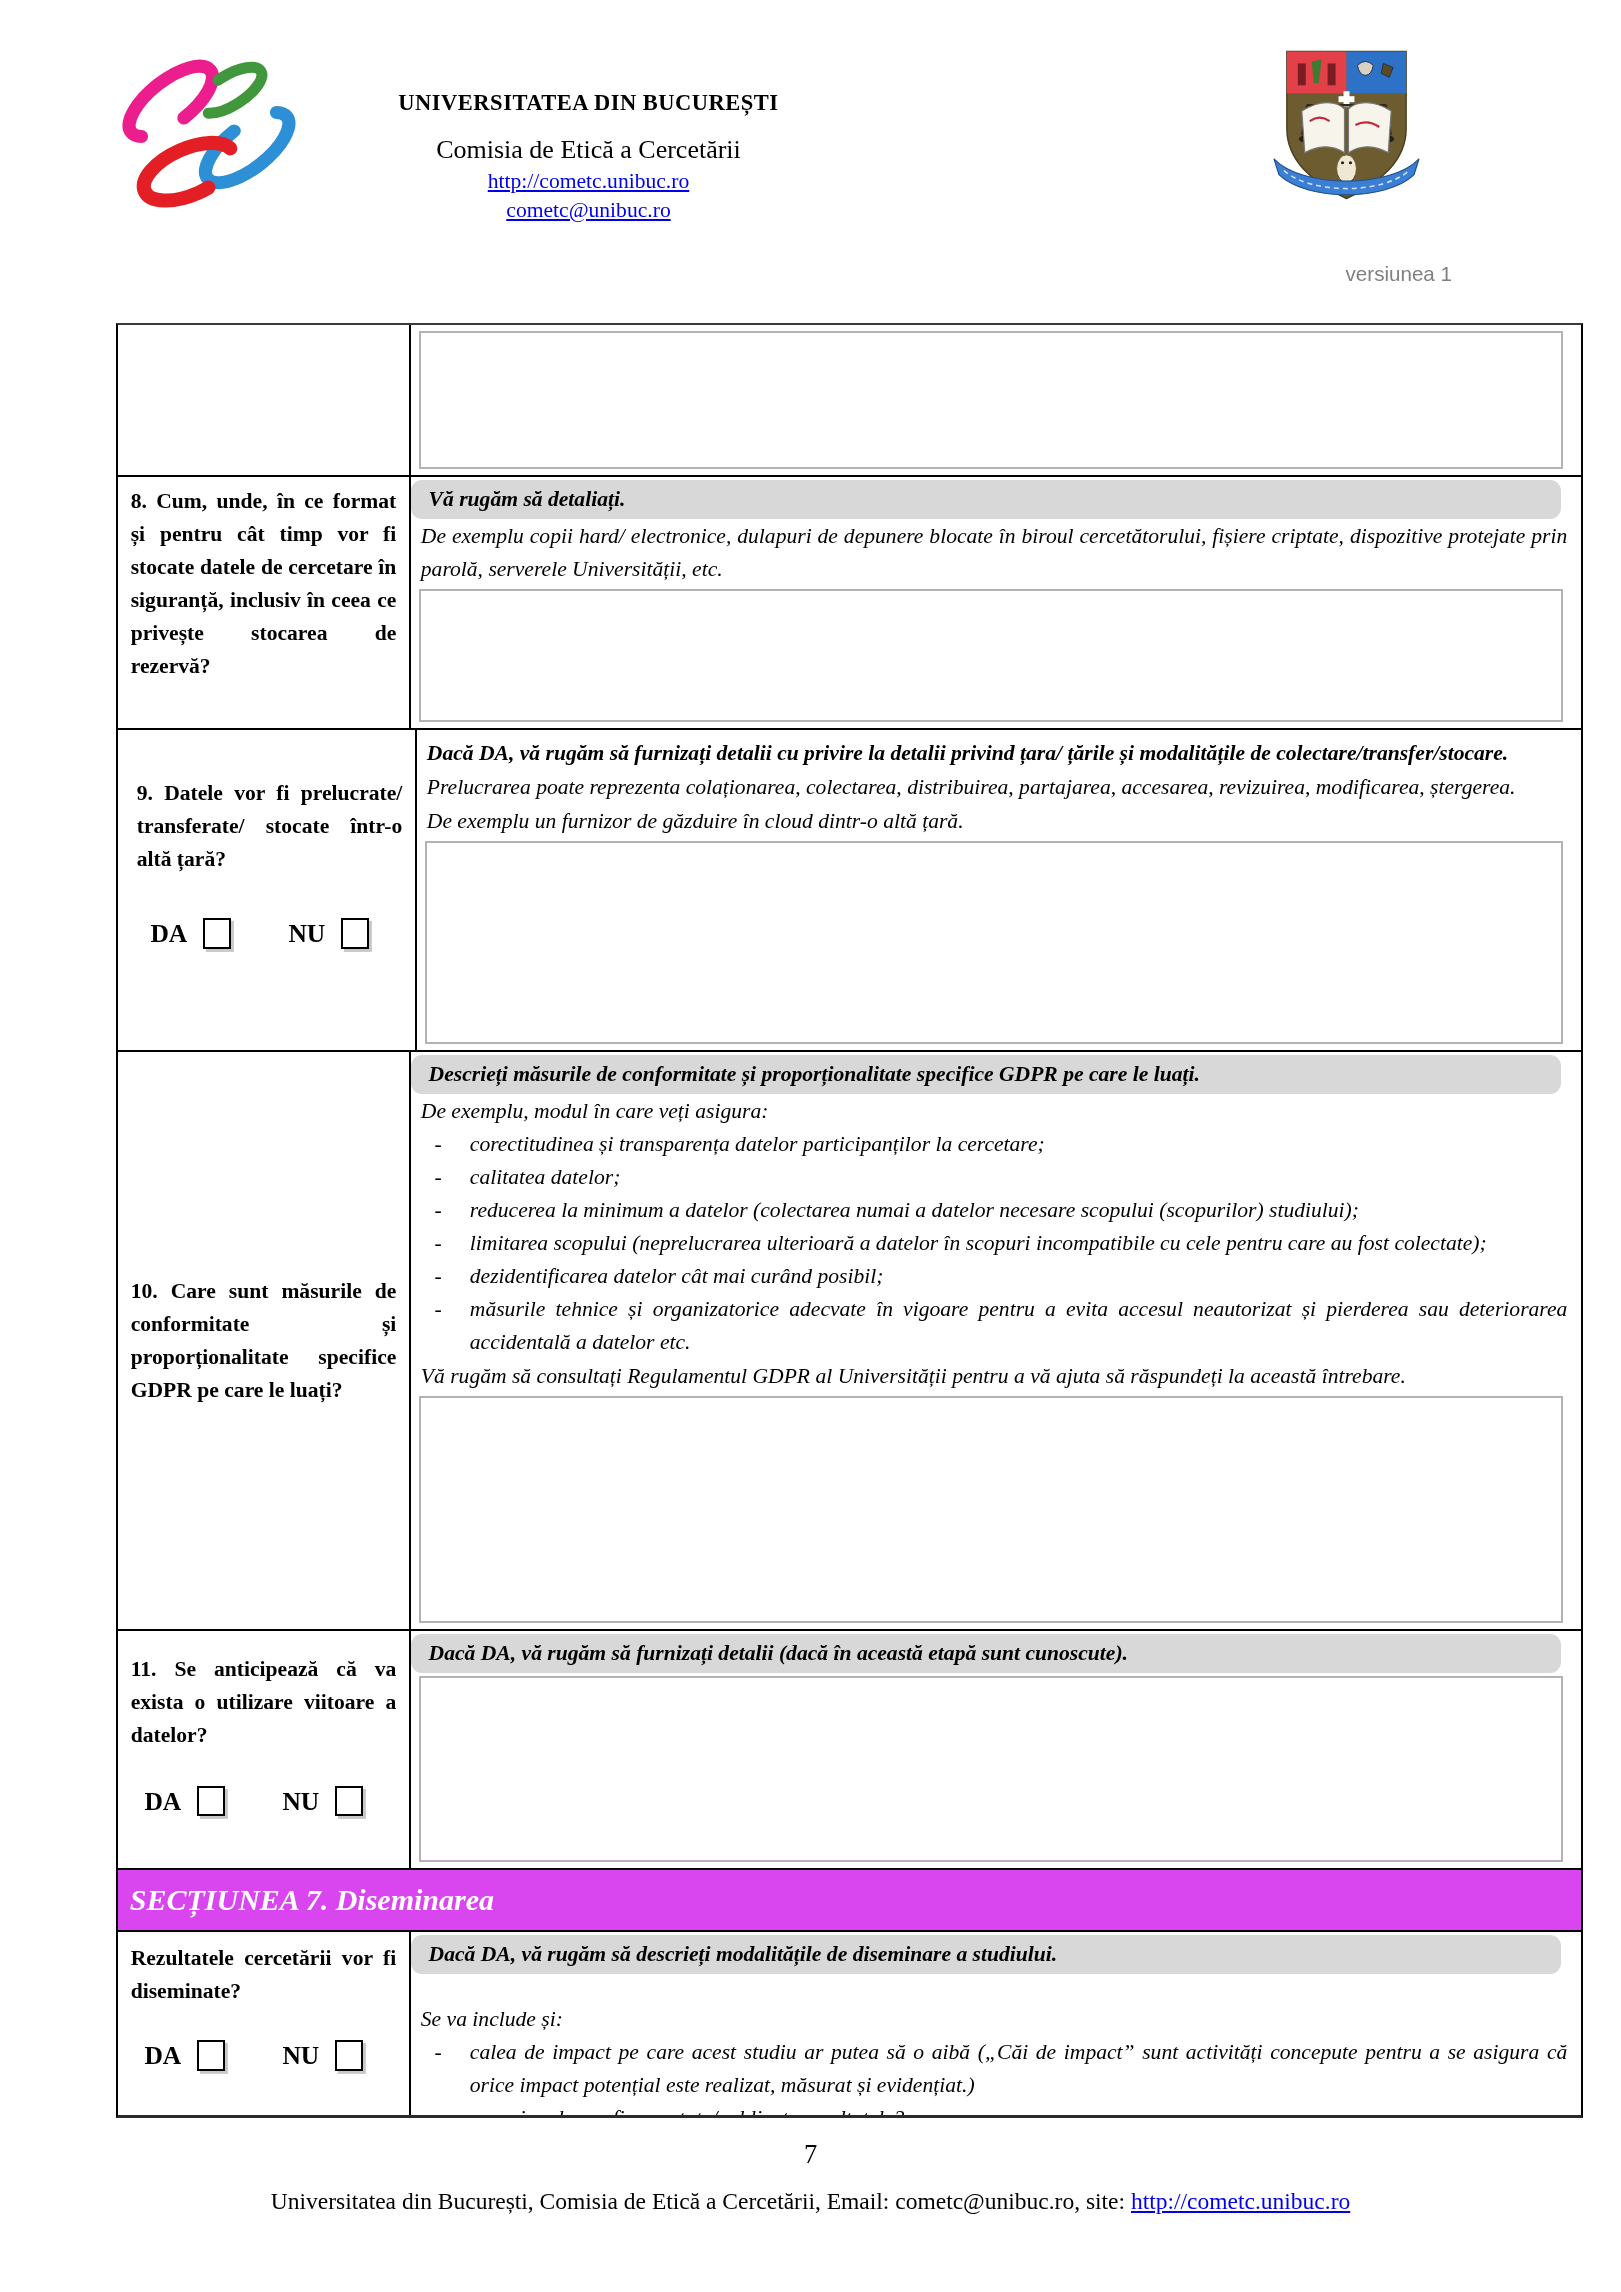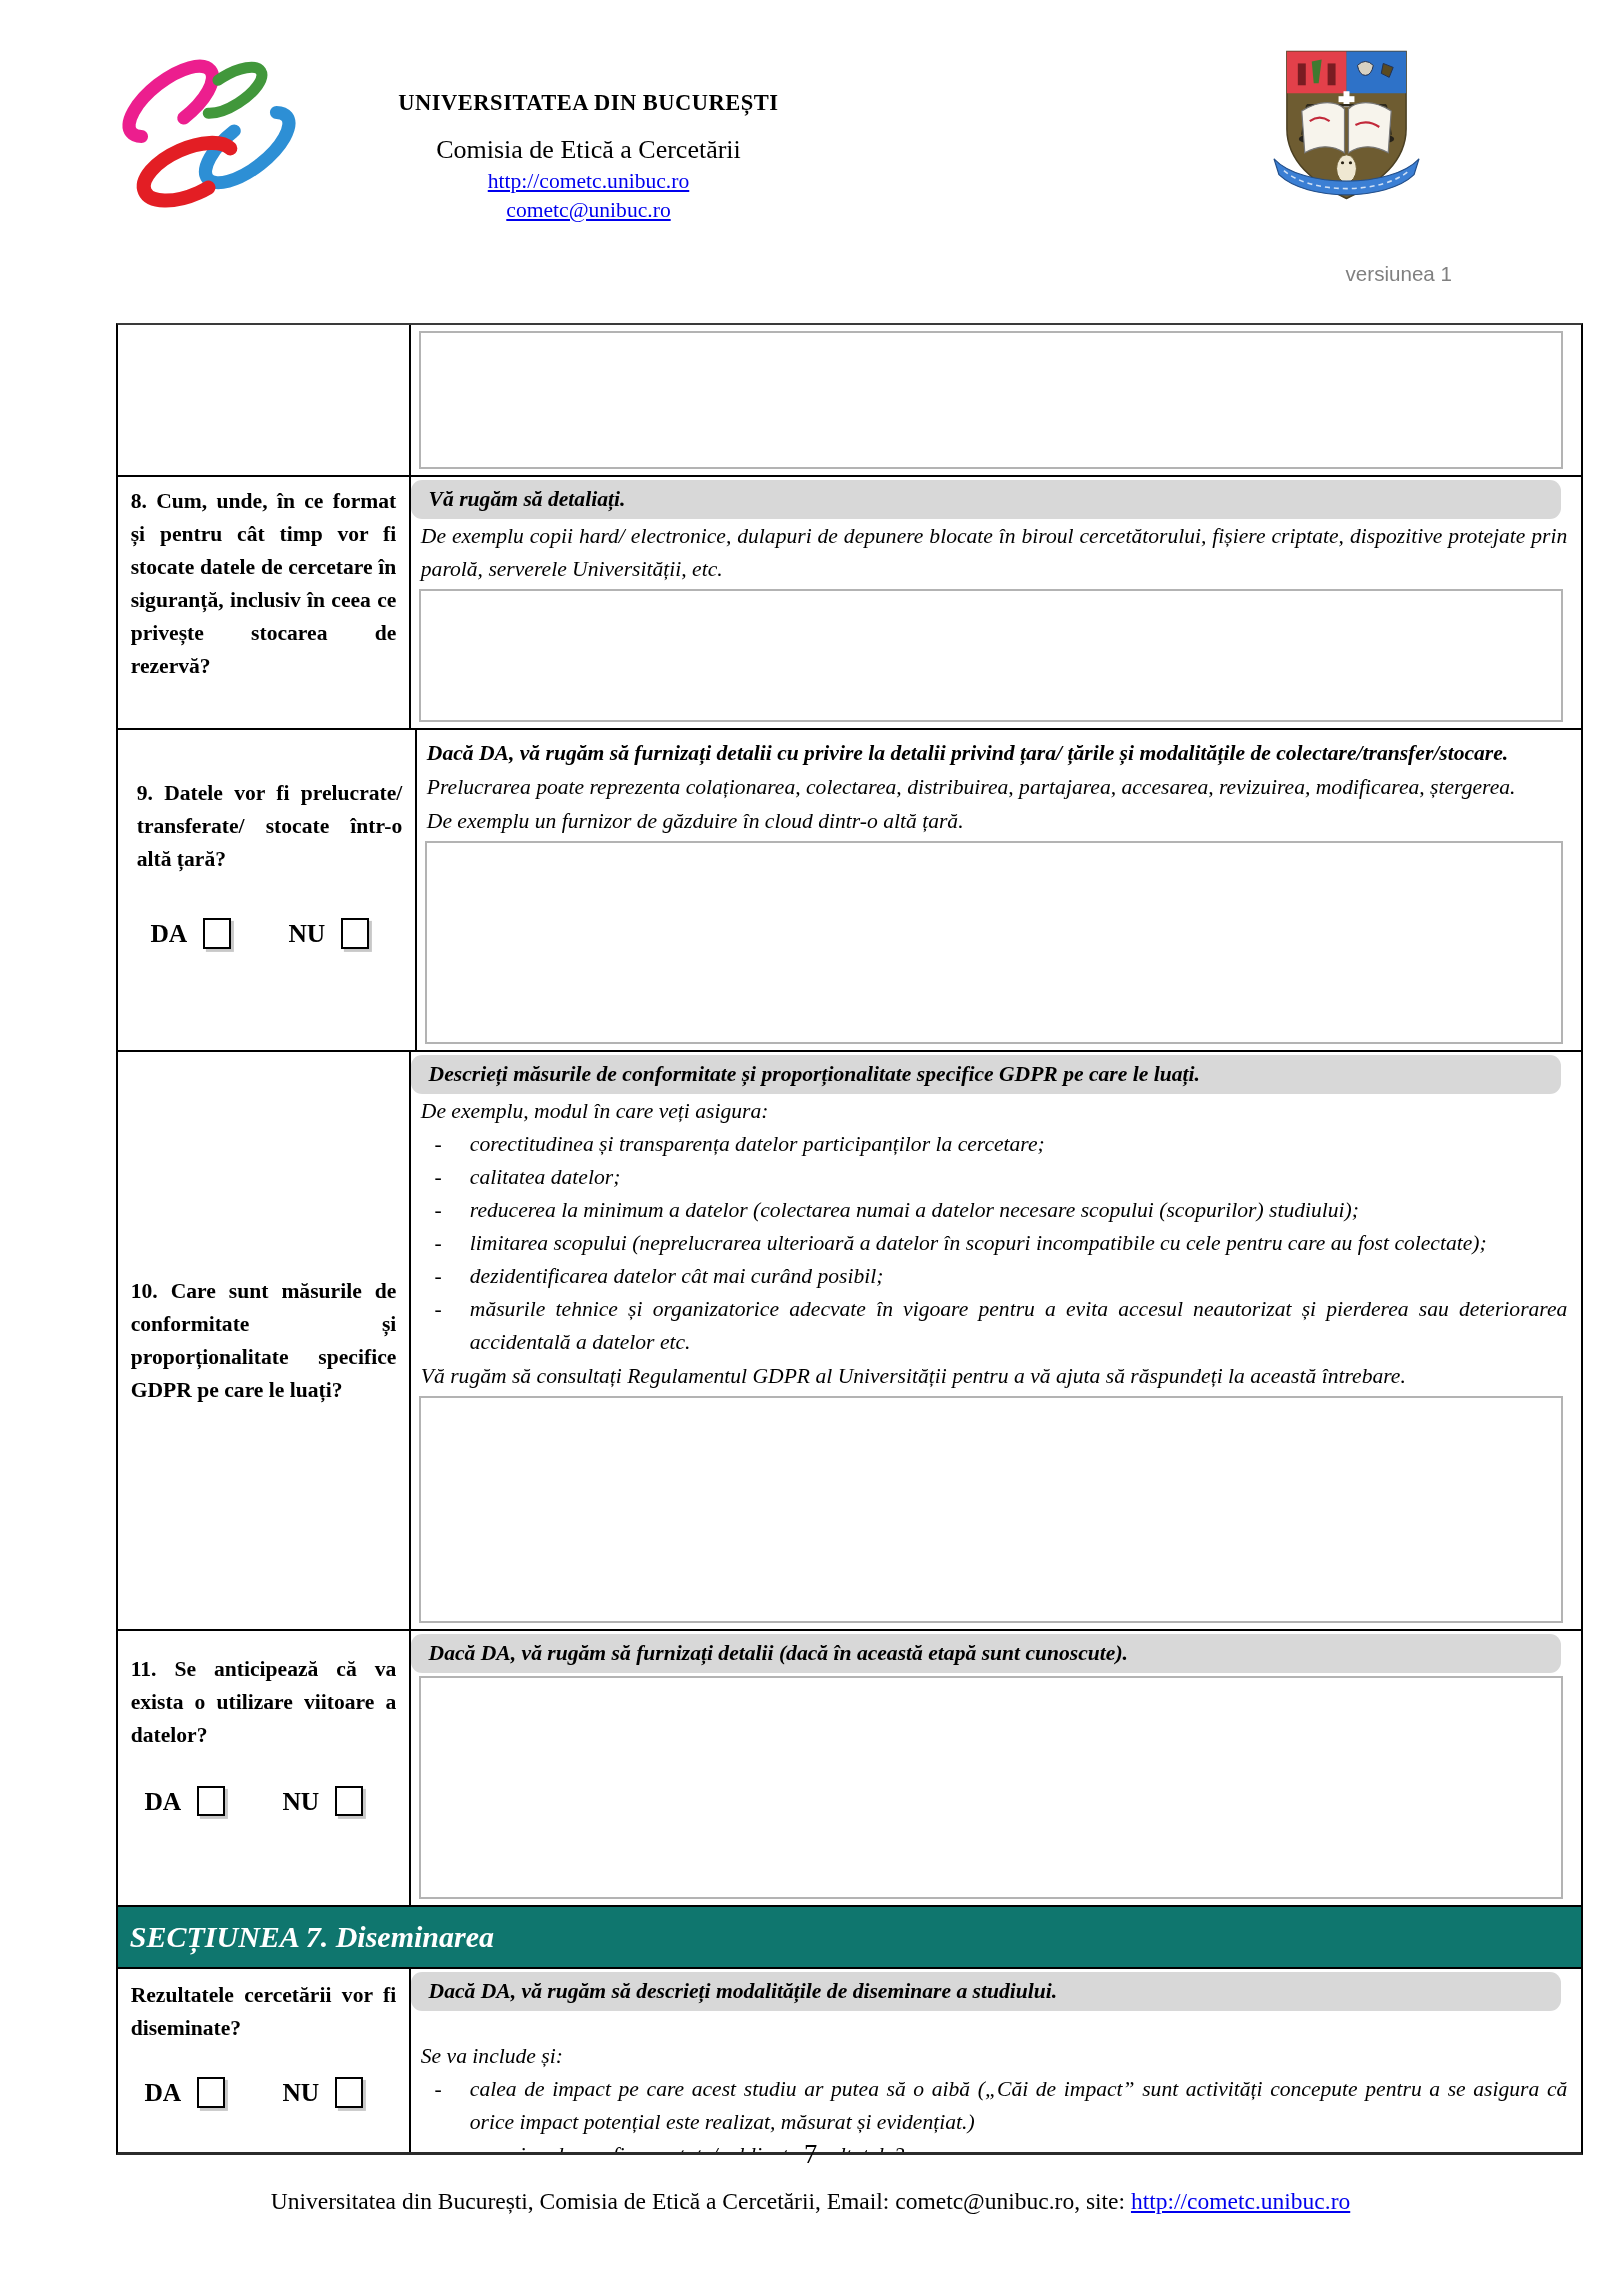--- a/index.html
+++ b/index.html
@@ -33,21 +33,21 @@
   .bullet{display:flex;}
   .dash{flex:none;width:49px;padding-left:13.7px;box-sizing:border-box;}
   .btext{flex:1;text-align:justify;padding-right:3.9px;}
 
   .danu{display:flex;align-items:center;font-size:25.5px;font-weight:bold;text-align:left;
         padding-left:13.7px;flex:none;}
   .cb{display:inline-block;width:24.5px;height:26.5px;border:2.9px solid #000;background:#fff;
       margin-left:15.7px;box-shadow:2.9px 2.9px 0 #c8c8c8;}
   .dn-nu{margin-left:57px;}
 
-  .secbar{background:#0f766e;color:#fff;font-weight:bold;font-style:italic;font-size:30px;
+  .secbar{background:#d946ef;color:#fff;font-weight:bold;font-style:italic;font-size:30px;
           height:62px;display:flex;align-items:center;padding-left:11.8px;box-sizing:border-box;
           border-bottom:2px solid #000;}
 
   
   .r9q{padding-top:47px;margin-left:6px;}
   .r9 .danu{margin-top:41px;}
   .r10q{justify-content:center;}
   .r11q{padding-top:21.6px;}
   .r11 .danu{margin-top:33px;}
   .r12q{padding-top:9.8px;}
@@ -175,21 +175,21 @@
             <div class="bullet">
               <span class="dash">-</span>
               <span class="btext">măsurile tehnice și organizatorice adecvate în vigoare pentru a evita accesul neautorizat și pierderea sau deteriorarea accidentală a datelor etc.</span>
             </div>
           </div>
         <div class="apar">Vă rugăm să consultați Regulamentul GDPR al Universității pentru a vă ajuta să răspundeți la această întrebare.</div>
         <div class="ansbox"></div>
       </div>
     </div>
 
-    <div class="trow r11" style="height:276px;">
+    <div class="trow r11" style="height:239px;">
       <div class="cell-q r11q">
         <span>11. Se anticipează că va exista o utilizare viitoare a datelor?</span>
         <div class="danu">
           <span>DA</span>
           <span class="cb"></span>
           <span class="dn-nu">NU</span>
           <span class="cb"></span>
         </div>
       </div>
       <div class="cell-a">

